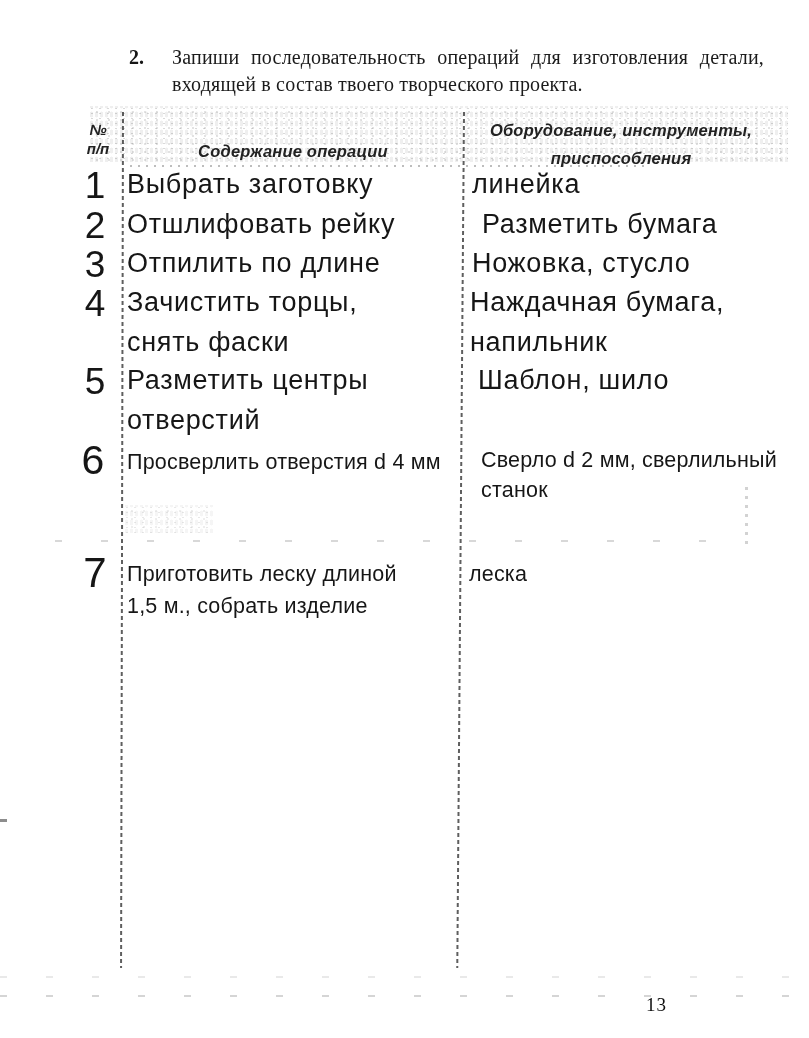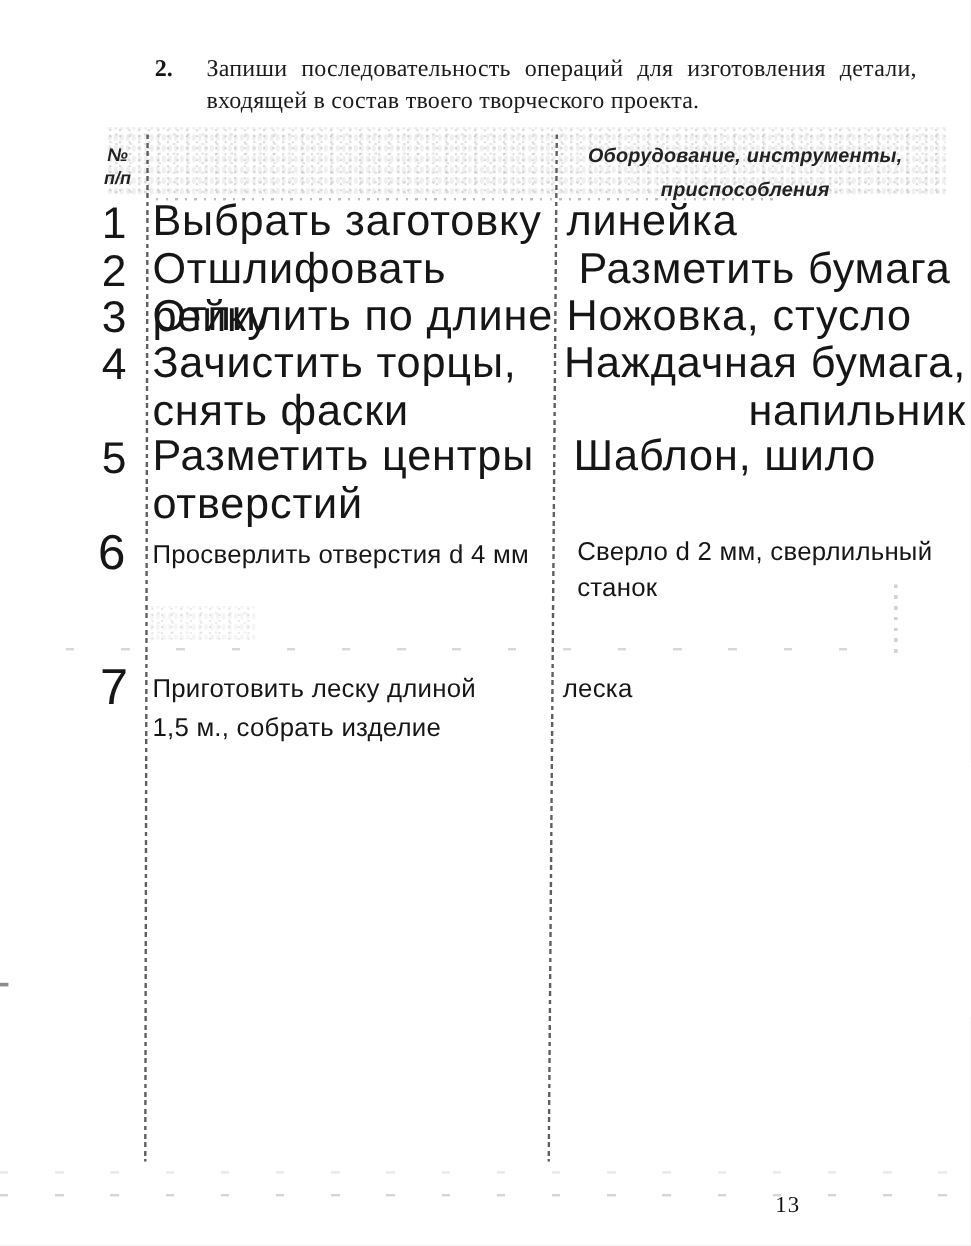--- a/index.html
+++ b/index.html
@@ -56,21 +56,21 @@
   }
   .noise-header{left:88px;top:106px;width:700px;height:56px;opacity:.5;}
   .noise-smudge{left:123px;top:505px;width:90px;height:28px;opacity:.3;}
   .vspeck{
     position:absolute;width:3px;
     background-image:repeating-linear-gradient(to bottom,rgba(0,0,0,.5) 0 3px,transparent 3px 9px);
   }
   .edge-dash{position:absolute;left:0;top:819px;width:7px;height:3px;background:#8d8d8d;}
   
   .cell{position:absolute;white-space:pre-line;color:#161616;}
-  .big{font-size:36px;line-height:40px;letter-spacing:.7px;}
+  .big{font-size:27px;line-height:40px;letter-spacing:.7px;}
   .small{font-size:21.5px;line-height:32px;letter-spacing:.2px;}
   .rnum{width:50px;text-align:center;font-size:37px;line-height:40px;letter-spacing:0;}
   
   .page-number{
     position:absolute;left:646px;top:994px;
     font-family:"Liberation Serif",serif;font-size:19px;letter-spacing:1px;color:#111;
   }
 </style>
 </head>
 <body>
@@ -78,20 +78,21 @@
 <div class="page">
 
   <div class="task-number">2.</div>
   <div class="task-line l1">Запиши последовательность операций для изготовления детали,</div>
   <div class="task-line l2">входящей в состав твоего творческого проекта.</div>
 
   <div class="scan-noise noise-header"></div>
 
   <div class="hdr hdr-num">№
 п/п</div>
+  <div class="hdr hdr-op">Содержание операции</div>
   <div class="hdr hdr-tools">Оборудование, инструменты,
 приспособления</div>
 
   <div class="vline left"></div>
   <div class="vline right"></div>
   <div class="dotline under-header"></div>
 
   <div class="cell rnum" style="left:70px;top:166px;">1</div>
   <div class="cell big" style="left:127px;top:164px;width:338px;">Выбрать заготовку</div>
   <div class="cell big" style="left:472px;top:164px;width:330px;">линейка</div>
@@ -100,21 +101,21 @@
   <div class="cell big" style="left:127px;top:204px;width:340px;">Отшлифовать рейку</div>
   <div class="cell big" style="left:482px;top:204px;width:325px;">Разметить бумага</div>
 
   <div class="cell rnum" style="left:70px;top:245px;">3</div>
   <div class="cell big" style="left:127px;top:243px;width:338px;">Отпилить по длине</div>
   <div class="cell big" style="left:472px;top:243px;width:330px;">Ножовка, стусло</div>
 
   <div class="cell rnum" style="left:70px;top:284px;">4</div>
   <div class="cell big" style="left:127px;top:282px;width:338px;">Зачистить торцы,
 снять фаски</div>
-  <div class="cell big" style="left:470px;top:282px;width:335px;text-align:right;">Наждачная бумага,
+  <div class="cell big" style="left:470px;top:282px;width:335px;">Наждачная бумага,
 напильник</div>
 
   <div class="cell rnum" style="left:70px;top:362px;">5</div>
   <div class="cell big" style="left:478px;top:360px;width:325px;">Шаблон, шило</div>
   <div class="cell big" style="left:127px;top:360px;width:338px;">Разметить центры
 отверстий</div>
 
   <div class="cell rnum" style="left:68px;top:440px;font-size:41px;">6</div>
   <div class="cell small" style="left:127px;top:446px;width:338px;">Просверлить отверстия d 4 мм</div>
   <div class="cell small" style="left:481px;top:445px;width:325px;line-height:30px;">Сверло d 2 мм, сверлильный

